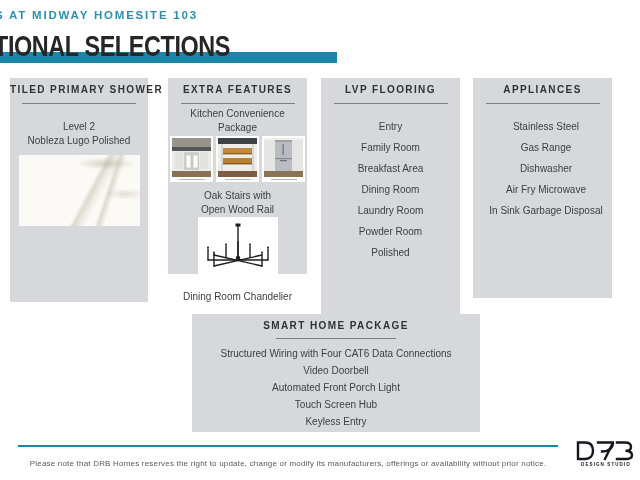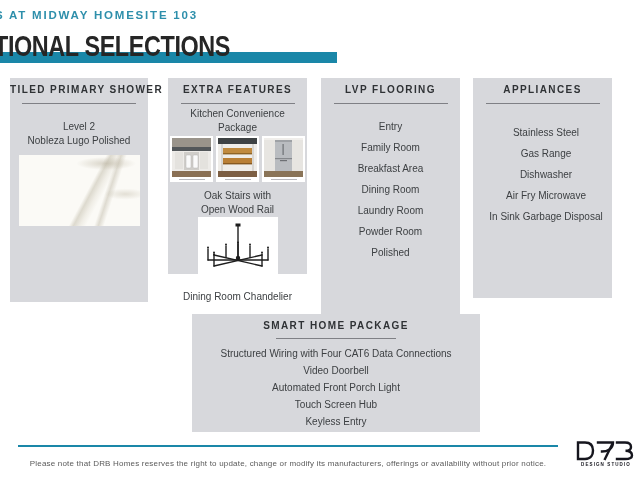--- a/index.html
+++ b/index.html
@@ -188,21 +188,21 @@
       <div class="pitem">Dining Room</div>
       <div class="pitem">Laundry Room</div>
       <div class="pitem">Powder Room</div>
       <div class="pitem">Polished</div>
     </div>
   </div>
 
   <div class="panel p4">
     <div class="ptitle">APPLIANCES</div>
     <div class="pdivider"></div>
-    <div class="plist" style="top:44px;padding-left:7px;">
+    <div class="plist" style="top:38px;padding-left:7px;">
       <div class="pitem">Stainless Steel</div>
       <div class="pitem">Gas Range</div>
       <div class="pitem">Dishwasher</div>
       <div class="pitem">Air Fry Microwave</div>
       <div class="pitem">In Sink Garbage Disposal</div>
     </div>
   </div>
 
   <div class="panel p5">
     <div class="ptitle">SMART HOME PACKAGE</div>

